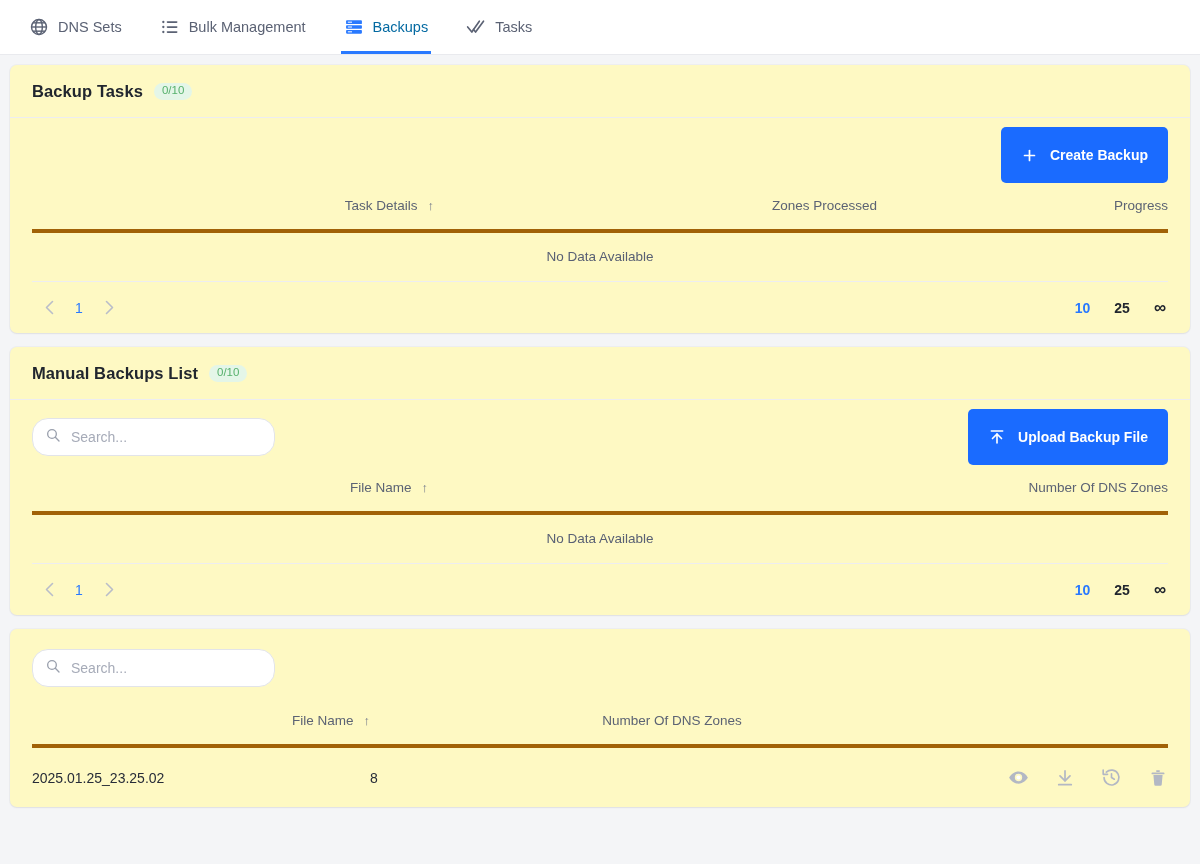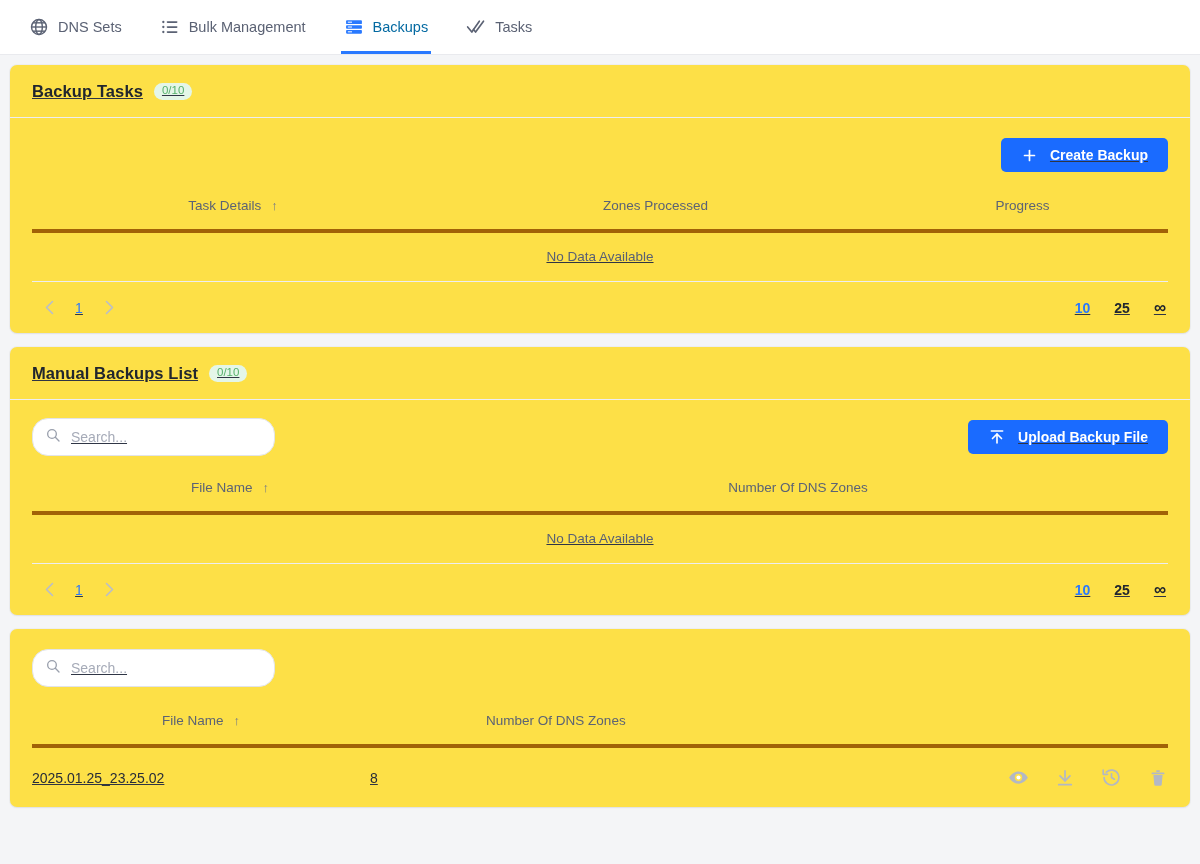--- a/index.html
+++ b/index.html
@@ -39,25 +39,24 @@
     left: 16px; right: 16px; bottom: 0;
     height: 3px;
     background: #2979ff;
   }
   .nav-icon { width: 20px; height: 20px; display: block; flex: 0 0 20px; }
   .nav-icon svg { display: block; width: 20px; height: 20px; }
 
   
   .page { padding: 10px; display: flex; flex-direction: column; gap: 14px; }
   .card {
-    background: #fde047;
+    background: #fef9c3;
     border-radius: 7px;
     box-shadow: 0 1px 2px rgba(16,24,40,.06), 0 0 0 1px rgba(16,24,40,.03);
     overflow: hidden;
-    text-decoration: underline;
   }
   .card-head {
     height: 53px;
     display: flex;
     align-items: center;
     gap: 11px;
     padding: 0 22px;
     border-bottom: 1px solid #ededf1;
   }
   .card-title {
@@ -104,38 +103,38 @@
     width: 100%;
     background: transparent;
   }
   .search-box input::placeholder { color: #a6abb8; }
 
   .btn-primary {
     background: #1a6bff;
     color: #ffffff;
     border: 0;
     border-radius: 5px;
-    height: 34px;
+    height: 56px;
     padding: 0 20px;
     display: inline-flex;
     align-items: center;
     gap: 12px;
     font-family: "Liberation Sans", sans-serif;
     font-size: 14px;
     font-weight: bold;
     cursor: pointer;
     white-space: nowrap;
     text-align: center;
   }
   .btn-primary svg { display: block; }
 
   
   table { width: 100%; border-collapse: collapse; }
   thead th {
-    text-align: center;
+    text-align: right;
     font-size: 13.5px;
     font-weight: normal;
     color: #5c6374;
     padding: 6px 0 16px;
     white-space: nowrap;
   }
   .th-inner { display: inline-flex; align-items: center; gap: 10px; }
   .sort-arrow { color: #6e7589; font-size: 13px; }
   tbody td {
     font-size: 14px;

